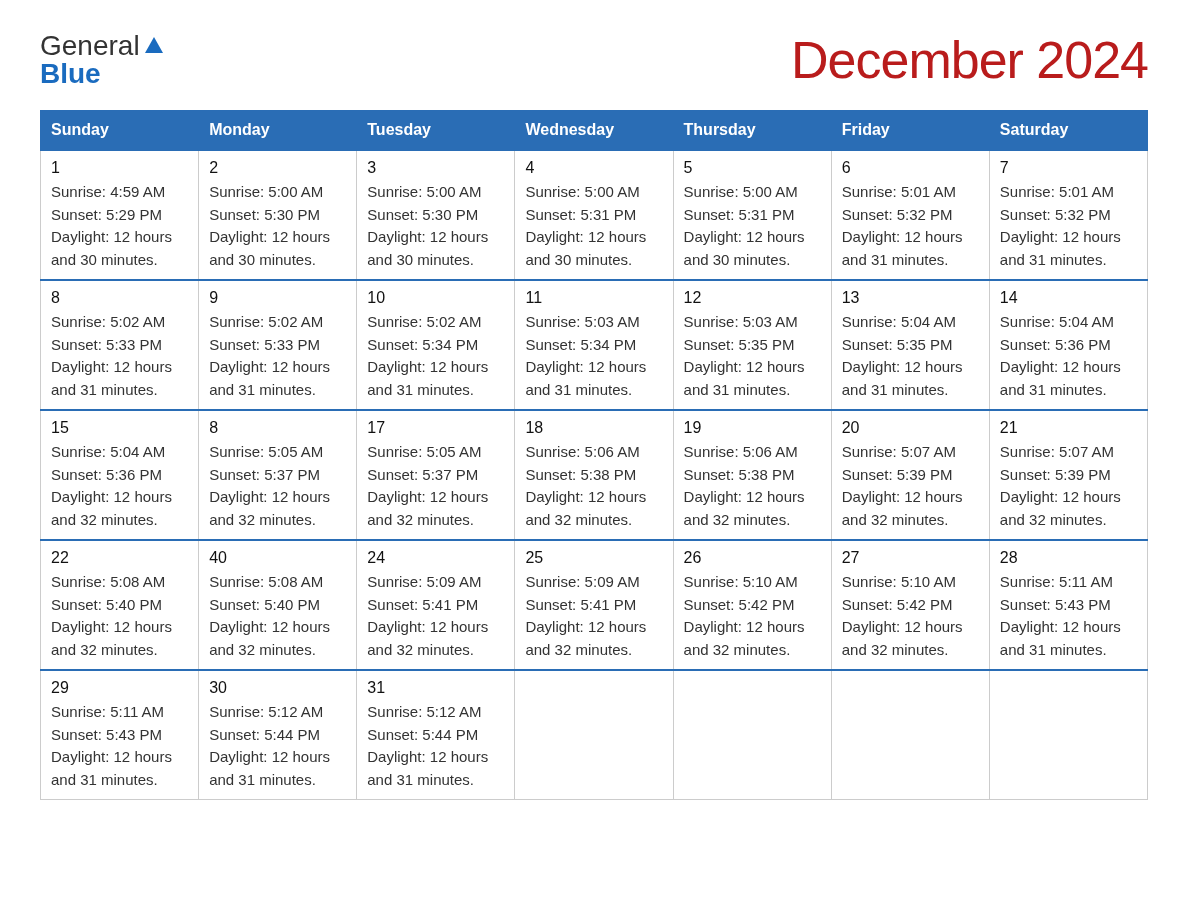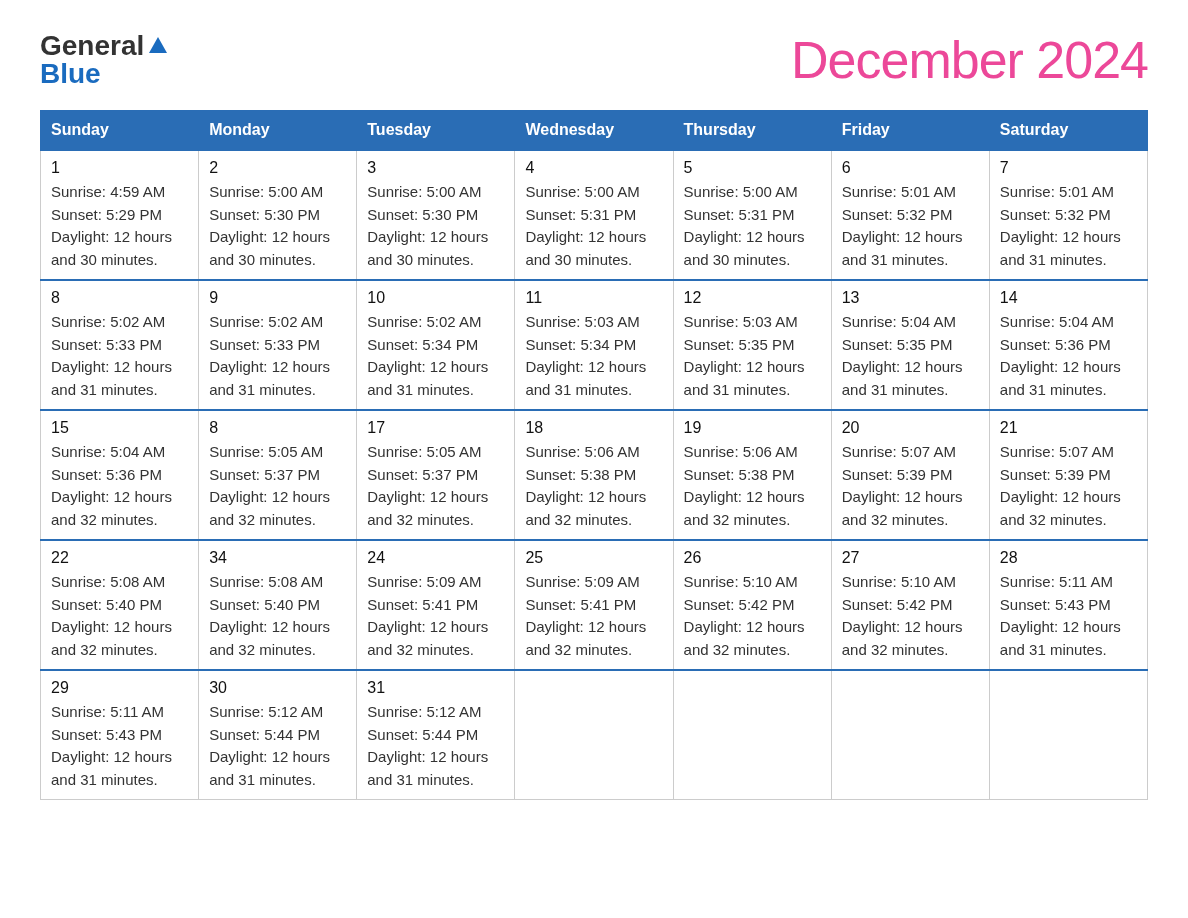--- a/index.html
+++ b/index.html
@@ -20,21 +20,21 @@
       display: flex;
       flex-direction: column;
       align-items: flex-start;
     }
     .title-area {
       text-align: right;
     }
     .month-title {
       font-size: 52px;
       font-weight: normal;
-      color: #ec4899;
+      color: #b91c1c;
       letter-spacing: -1px;
     }
     .location {
       font-size: 22px;
       color: #555;
       margin-top: 4px;
     }
     table {
       width: 100%;
       border-collapse: collapse;
@@ -75,21 +75,21 @@
       color: #333;
       line-height: 1.5;
     }
     
     .logo-svg-area {
       display: flex;
       align-items: center;
     }
     .logo-text-general {
       font-size: 28px;
-      font-weight: bold;
+      font-weight: normal;
       color: #333;
     }
     .logo-arrow {
       display: inline-block;
       margin-left: 3px;
       position: relative;
       top: 2px;
     }
     .logo-row2 {
       display: flex;
@@ -227,21 +227,21 @@
           <span class="day-num">21</span>
           <span class="day-info">Sunrise: 5:07 AM<br>Sunset: 5:39 PM<br>Daylight: 12 hours and 32 minutes.</span>
         </td>
       </tr>
       <tr>
         <td>
           <span class="day-num">22</span>
           <span class="day-info">Sunrise: 5:08 AM<br>Sunset: 5:40 PM<br>Daylight: 12 hours and 32 minutes.</span>
         </td>
         <td>
-          <span class="day-num">34</span>
+          <span class="day-num">40</span>
           <span class="day-info">Sunrise: 5:08 AM<br>Sunset: 5:40 PM<br>Daylight: 12 hours and 32 minutes.</span>
         </td>
         <td>
           <span class="day-num">24</span>
           <span class="day-info">Sunrise: 5:09 AM<br>Sunset: 5:41 PM<br>Daylight: 12 hours and 32 minutes.</span>
         </td>
         <td>
           <span class="day-num">25</span>
           <span class="day-info">Sunrise: 5:09 AM<br>Sunset: 5:41 PM<br>Daylight: 12 hours and 32 minutes.</span>
         </td>

